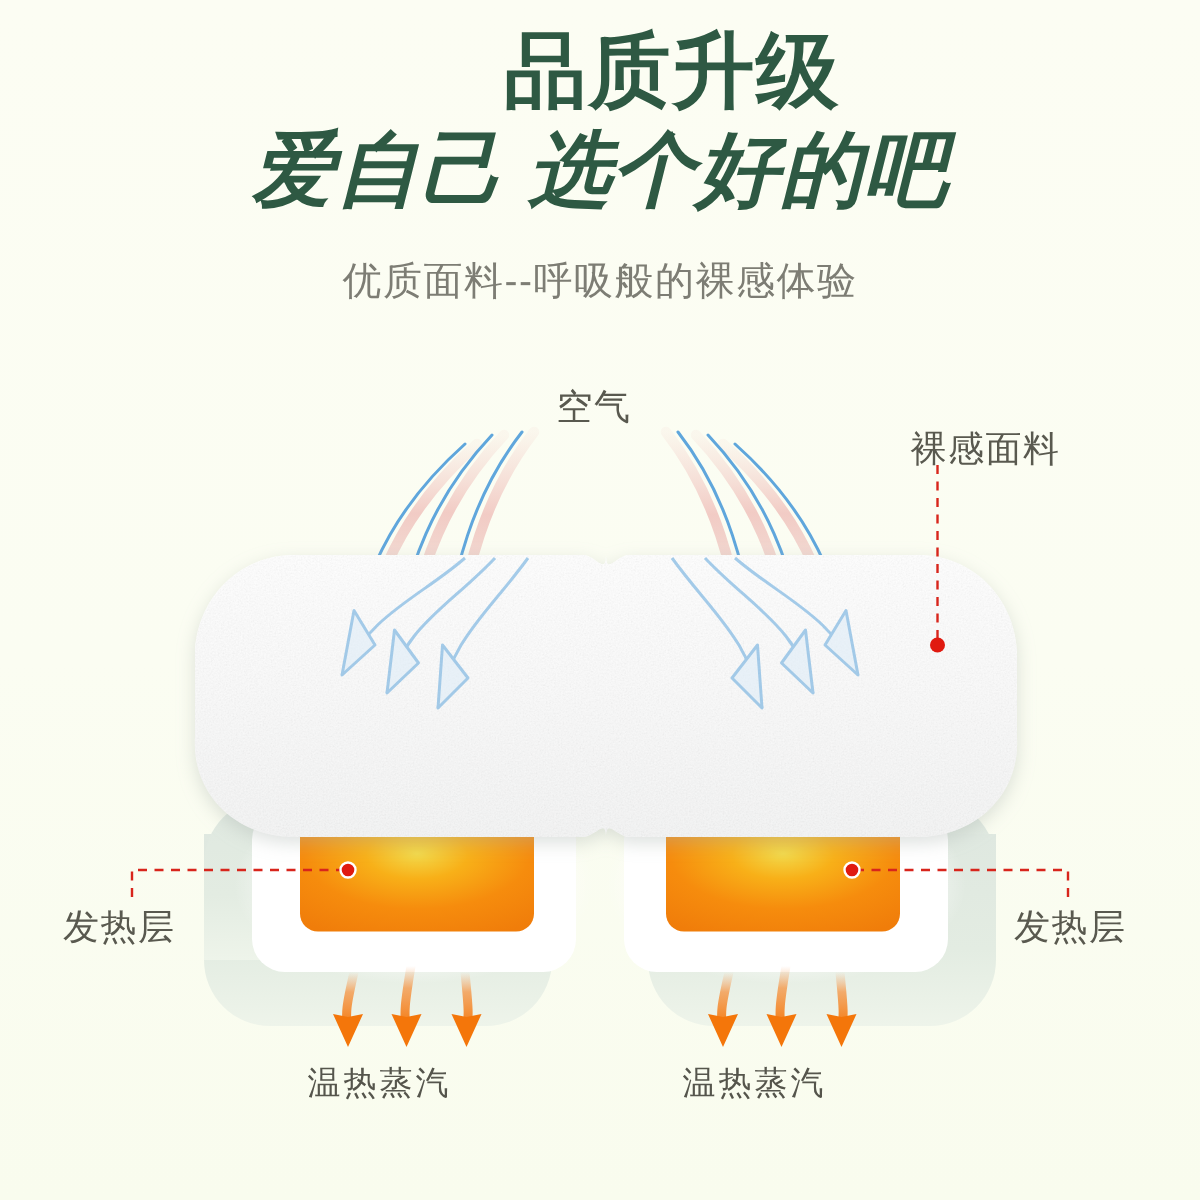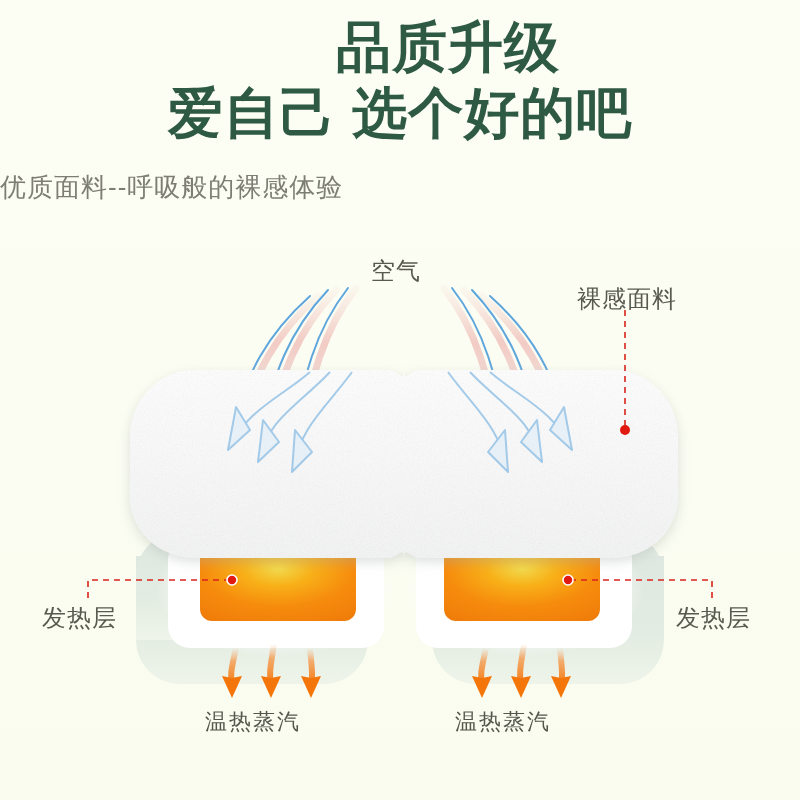--- a/index.html
+++ b/index.html
@@ -11,28 +11,28 @@
     overflow:hidden;
   }
   #stage{position:relative;width:800px;height:800px;overflow:hidden;
     background:linear-gradient(180deg,#fcfdf3 0%,#fbfdf2 55%,#f9fcee 100%);}
 
   
   .hl{position:absolute;left:0;width:800px;text-align:center;
       color:#2e5943;font-weight:700;letter-spacing:1px;
       font-family:"Liberation Sans","DejaVu Sans",sans-serif;}
   #title-line1{top:16px;font-size:55px;line-height:62px;padding-left:48px;}
-  #title-line2{top:82px;font-size:55px;line-height:62px;}
-  #subtitle{position:absolute;left:0;width:800px;text-align:left;top:170px;
+  #title-line2{top:82px;font-size:55px;line-height:62px;font-style:italic;}
+  #subtitle{position:absolute;left:0;width:800px;text-align:center;top:170px;
       font-size:26px;color:#7d7d74;letter-spacing:1px;}
 
   
   .dlabel{position:absolute;color:#59594f;font-size:24px;letter-spacing:1px;white-space:nowrap;}
   #label-air{left:371px;top:255px;}
-  #label-fabric{left:577px;top:283px;}
+  #label-fabric{left:607px;top:283px;}
   #label-heat-left{left:42px;top:602px;}
   #label-heat-right{left:676px;top:602px;}
   .steamlabel{position:absolute;color:#55554c;font-size:22px;letter-spacing:2px;white-space:nowrap;}
   #label-steam-left{left:205px;top:707px;}
   #label-steam-right{left:455px;top:707px;}
 
   
   #art{position:absolute;left:0;top:0;width:800px;height:800px;}
 </style>
 </head>

